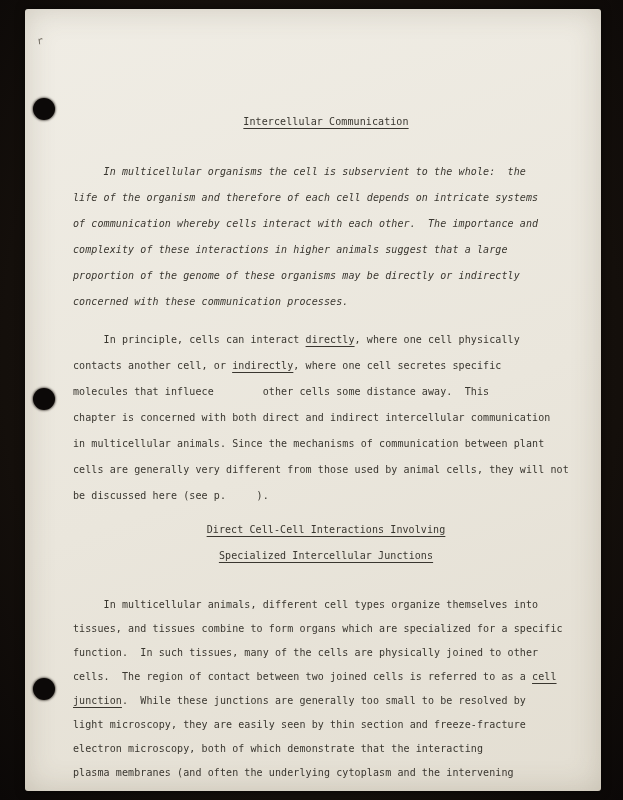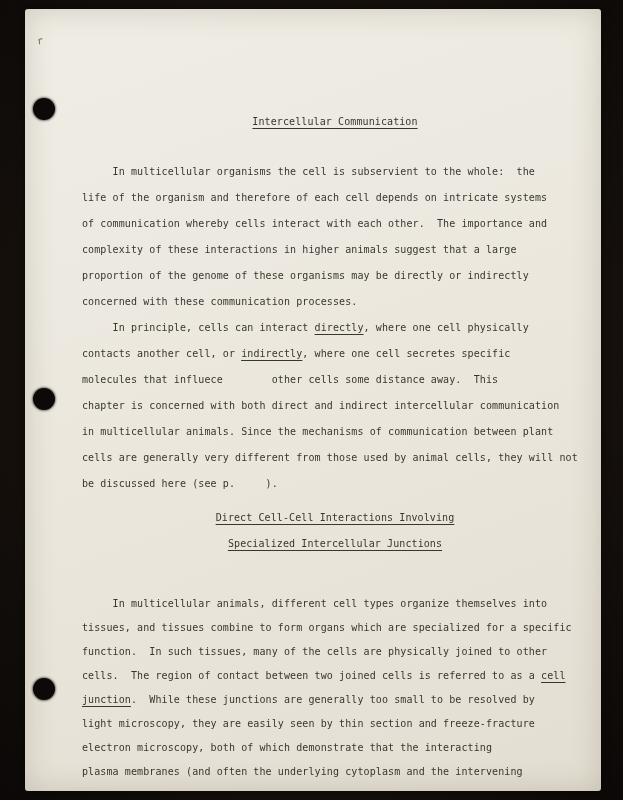--- a/index.html
+++ b/index.html
@@ -41,35 +41,35 @@
   .pen-mark {
     position: absolute;
     left: 12px;
     top: 26px;
     font-size: 10px;
     color: #6b655b;
     transform: rotate(-8deg);
   }
   .content {
     position: absolute;
-    left: 57px;
+    left: 48px;
     top: 0;
     width: 506px;
     font-size: 10px;
     line-height: 26px;
     color: #39362f;
     letter-spacing: 0.1px;
     white-space: pre;
   }
   .block { margin: 0; }
   .block-0 { margin-top: 100px; text-align: center; }
-  .block-1 { margin-top: 24px; }
-  .block-2 { margin-top: 0; }
+  .block-1 { margin-top: 24px; font-style: italic; }
+  .block-2 { margin-top: 12px; }
   .block-3 { margin-top: 8px; text-align: center; }
-  .block-4 { margin-top: 35px; line-height: 24px; }
+  .block-4 { margin-top: 24px; line-height: 24px; }
   .u {
     text-decoration: underline;
     text-underline-offset: 3px;
     text-decoration-thickness: 1px;
   }
 </style>
 </head>
 <body>
 
 <div class="scene">

